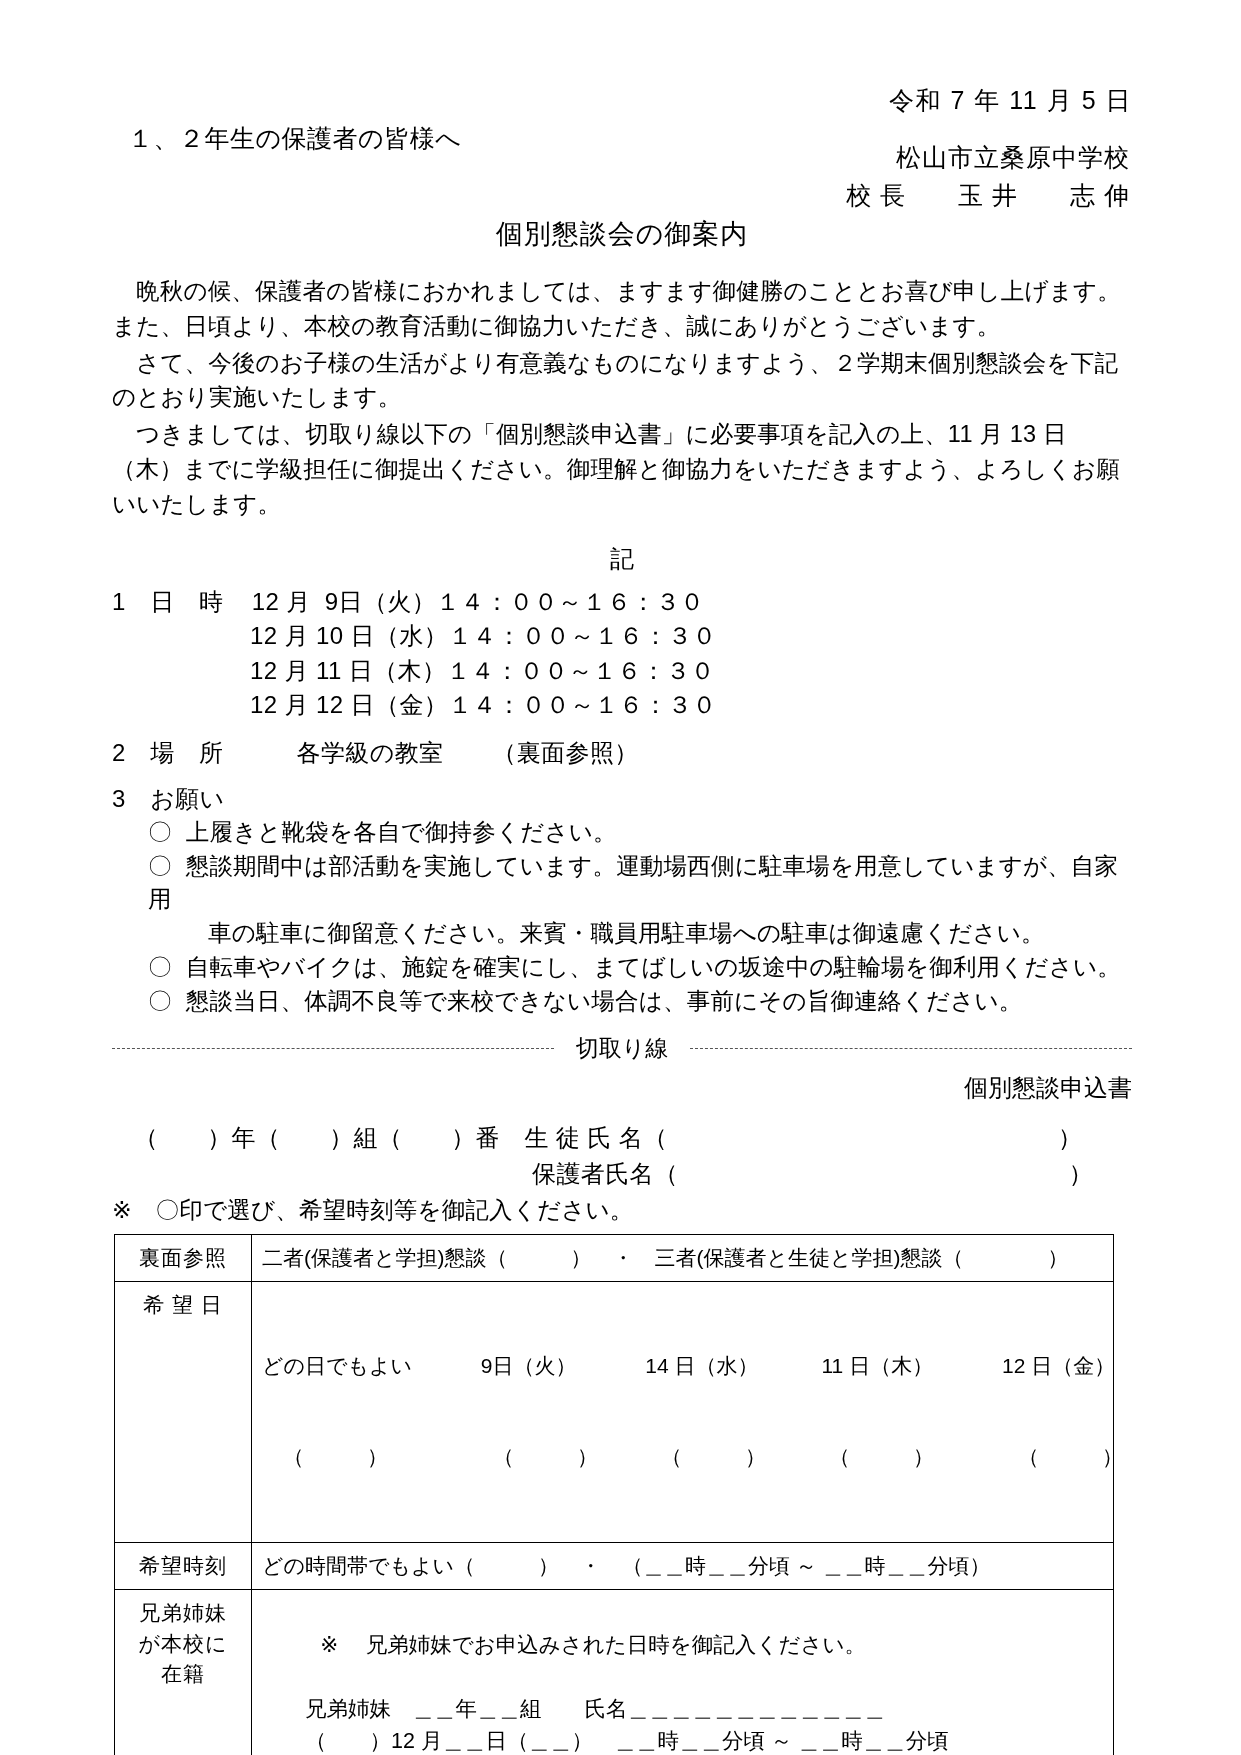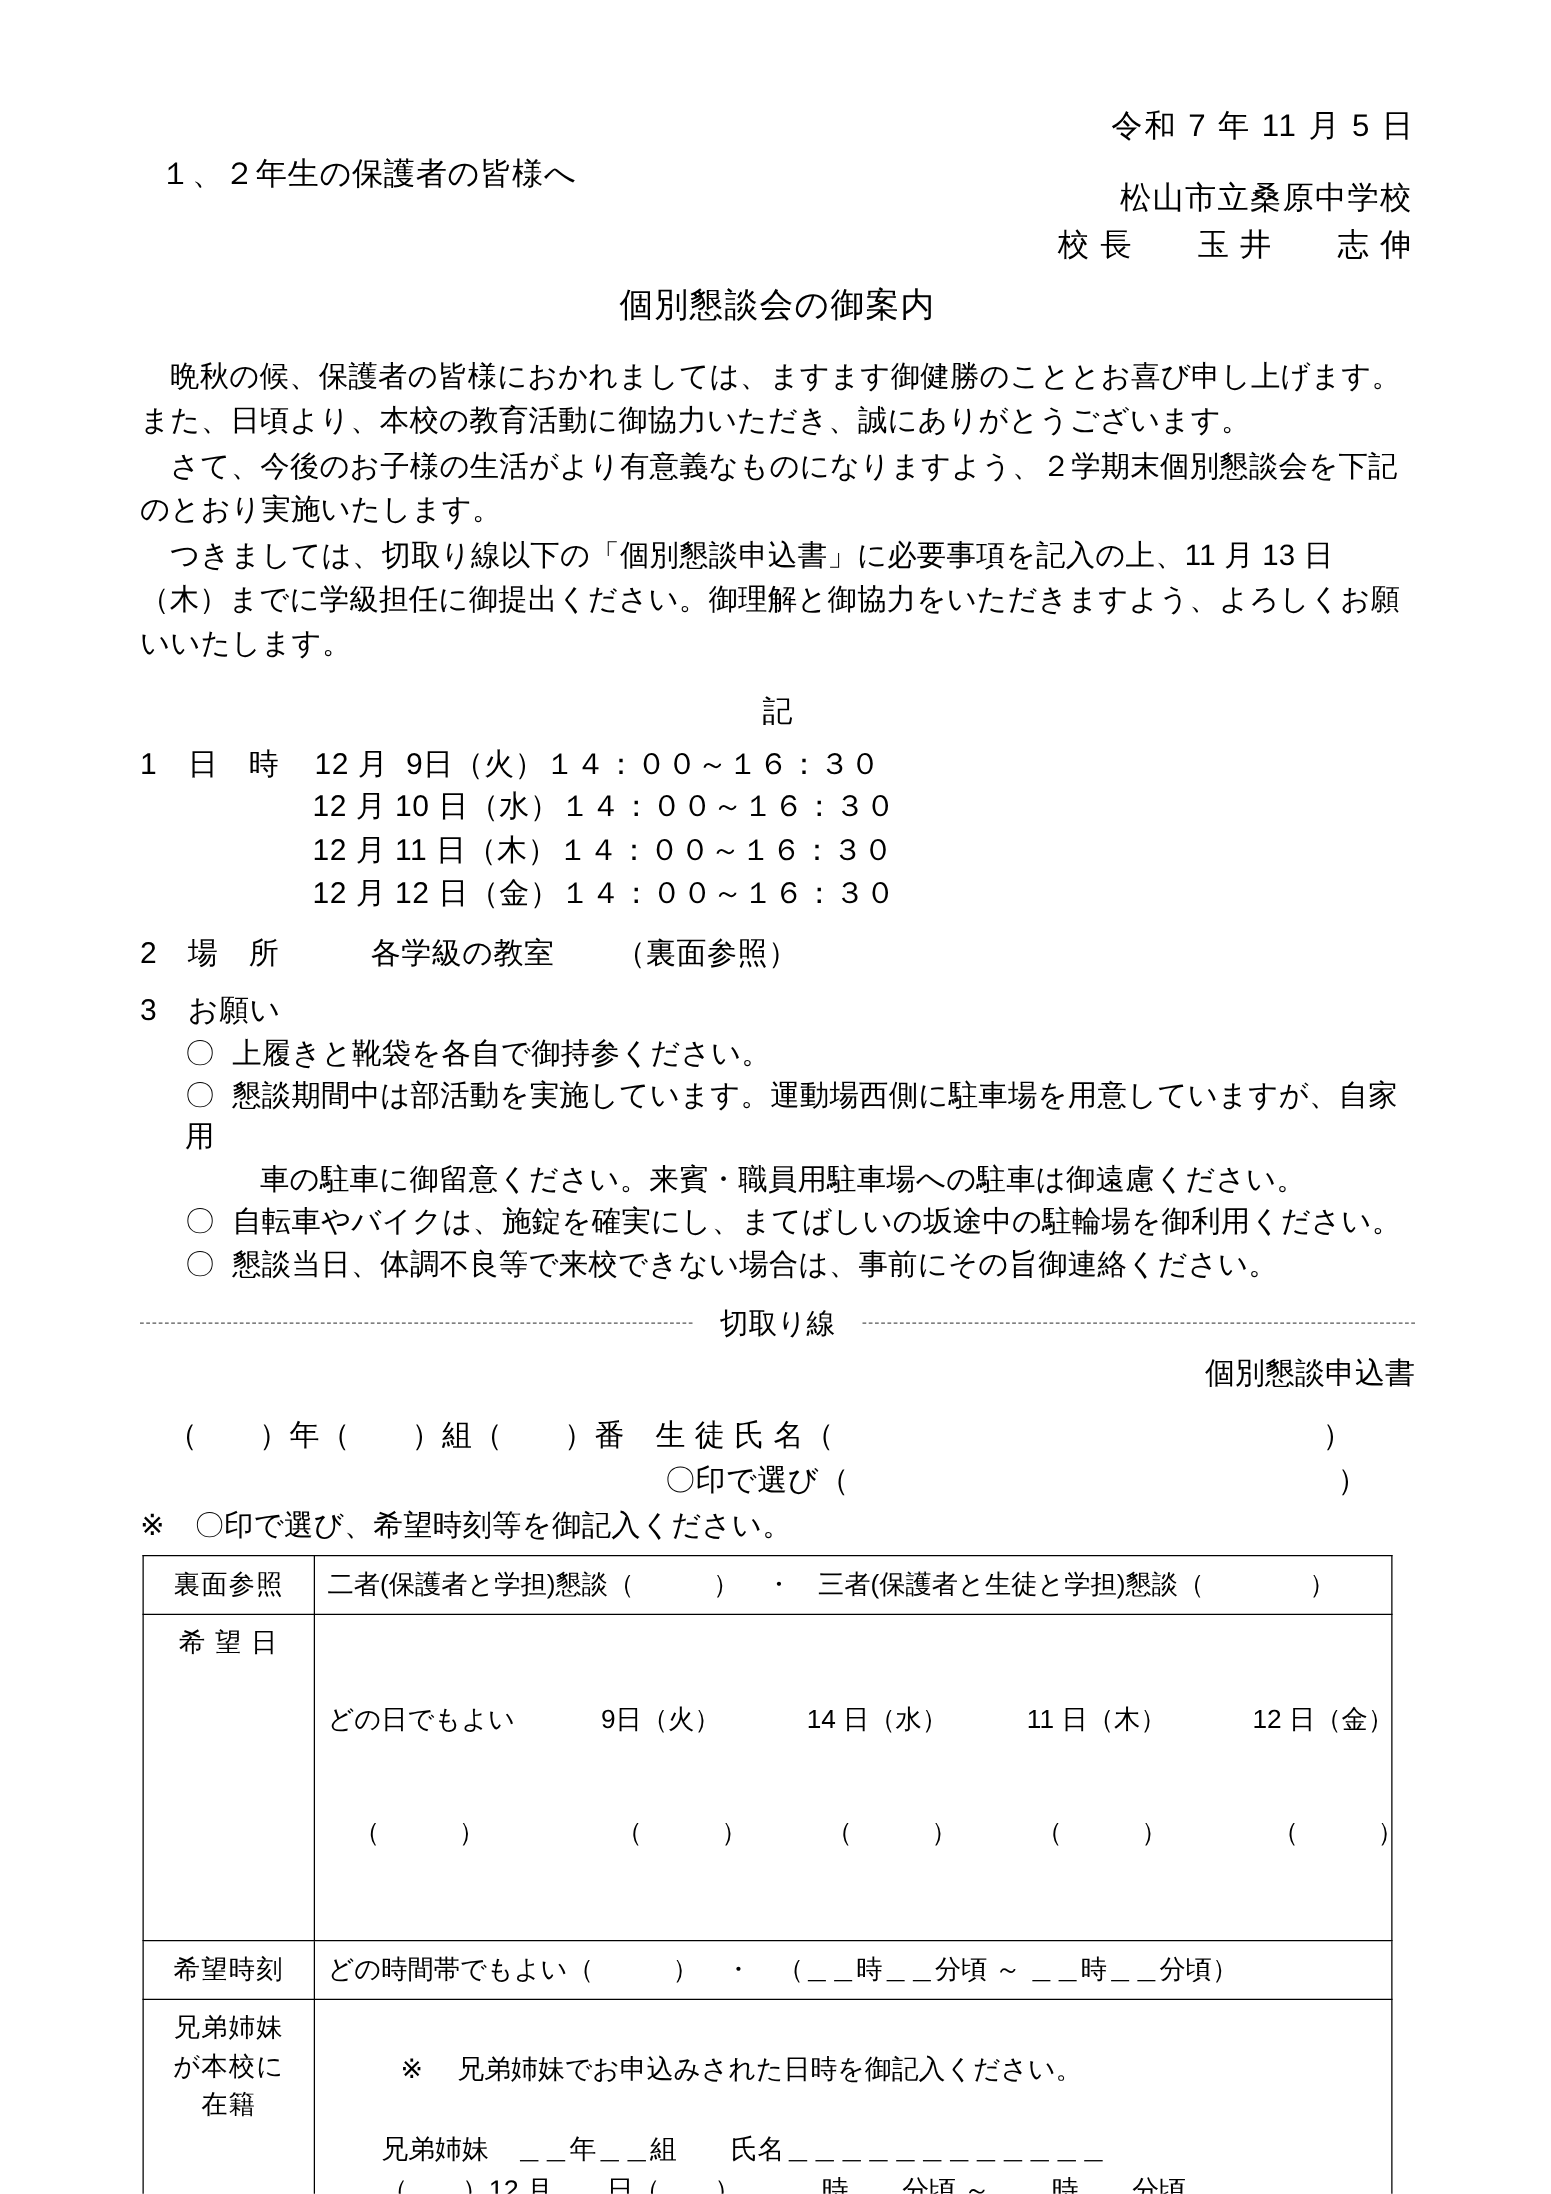--- a/index.html
+++ b/index.html
@@ -65,21 +65,20 @@
     top: 95px;
     font-size: 25px;
     letter-spacing: 1px;
     white-space: nowrap;
   }
 
   .doc-title {
     text-align: center;
     font-size: 27px;
     letter-spacing: 1px;
-    margin-top: 10px;
     margin-bottom: 22px;
   }
 
   p.body-para {
     font-size: 23.5px;
     line-height: 1.48;
     margin: 0 0 2px 0;
     text-indent: 24px;
     letter-spacing: 0.2px;
   }
@@ -227,21 +226,21 @@
 
     <div class="cut-row">
       <div class="cut-dash"></div>
       <div class="cut-label">切取り線</div>
       <div class="cut-dash"></div>
     </div>
 
     <div class="form-title">個別懇談申込書</div>
 
     <div class="name-line-1">（　　）年（　　）組（　　）番　生 徒 氏 名（　　　　　　　　　　　　　　　　）</div>
-    <div class="name-line-2">〇印で選び（　　　　　　　　　　　　　　　　）</div>
+    <div class="name-line-2">保護者氏名（　　　　　　　　　　　　　　　　）</div>
     <div class="note-line">※　〇印で選び、希望時刻等を御記入ください。</div>
 
     <table class="form">
       <tbody>
           <tr>
         <td class="lab">裏面参照</td>
         <td class="val">二者(保護者と学担)懇談（　　　）　・　三者(保護者と生徒と学担)懇談（　　　　）</td>
       </tr>
       <tr>
         <td class="lab">希 望 日</td>

